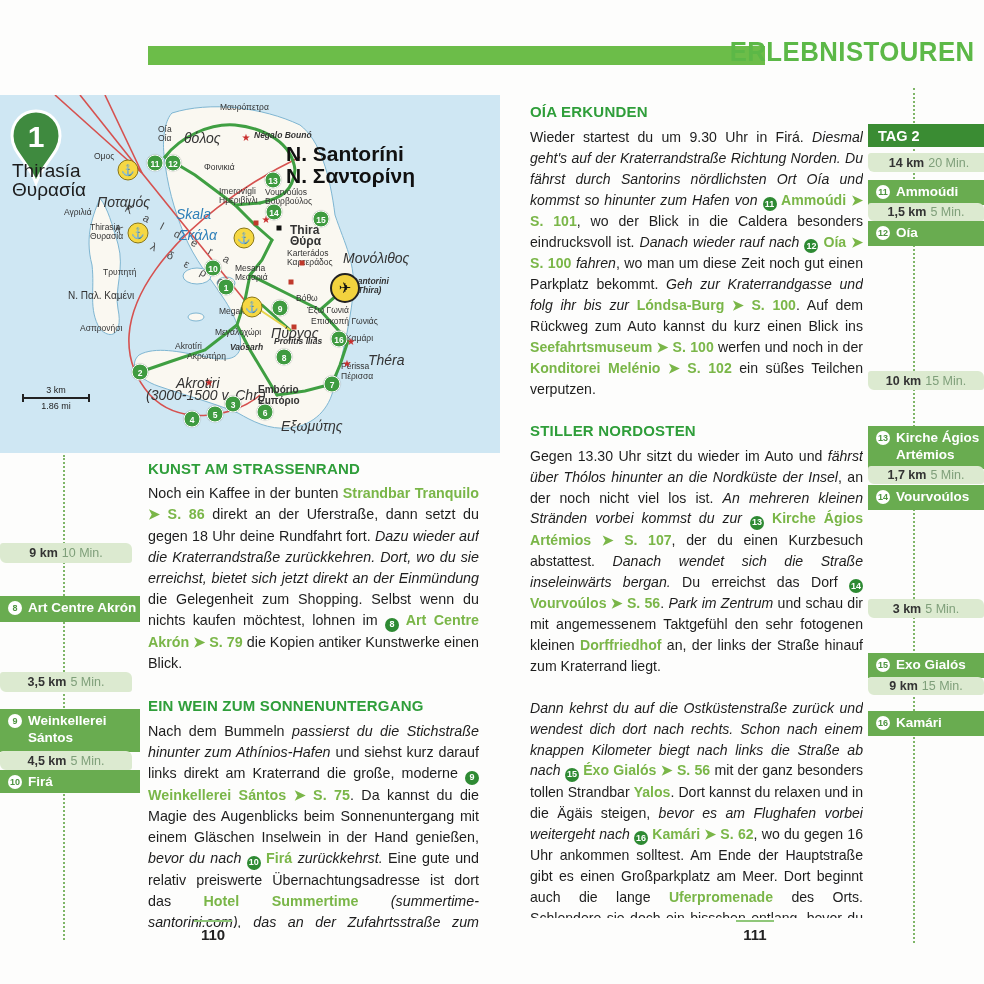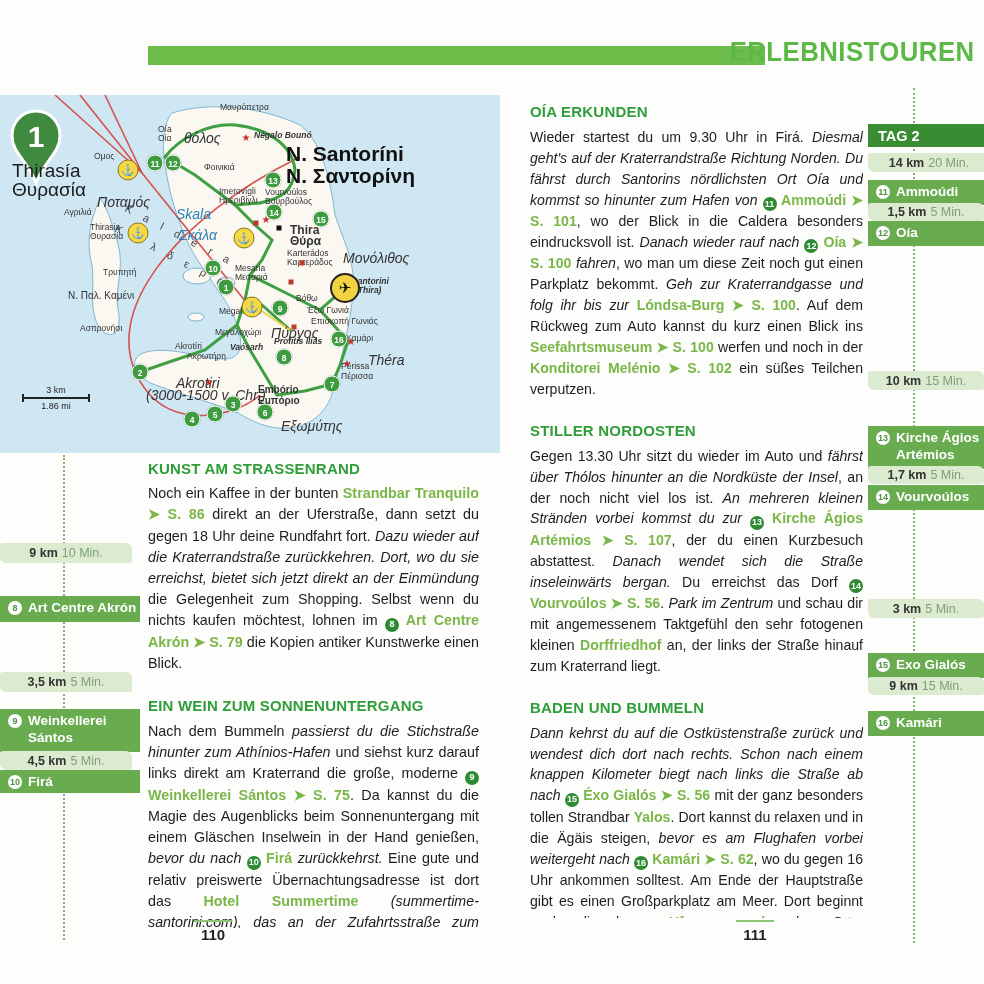--- a/index.html
+++ b/index.html
@@ -314,21 +314,20 @@
   <div class="col col2" id="col2">
       <div class="sect">
         <h3>OÍA ERKUNDEN</h3>
         <p style="margin: 0px;"><span>Wieder startest du um 9.30 Uhr in Firá. </span><span class="seg-i">Diesmal geht's auf der Kraterrandstraße Richtung Norden. Du fährst durch Santorins nördlichsten Ort Oía und kommst so hinunter zum Hafen von </span><span class="badge">11</span><span class="seg-g"> Ammoúdi ➤ S. 101</span><span>, wo der Blick in die Caldera besonders eindrucksvoll ist. </span><span class="seg-i">Danach wieder rauf nach </span><span class="badge">12</span><span class="seg-g"> Oía ➤ S. 100</span><span class="seg-i"> fahren</span><span>, wo man um diese Zeit noch gut einen Parkplatz bekommt. </span><span class="seg-i">Geh zur Kraterrandgasse und folg ihr bis zur </span><span class="seg-g">Lóndsa-Burg ➤ S. 100</span><span>. Auf dem Rückweg zum Auto kannst du kurz einen Blick ins </span><span class="seg-g">Seefahrtsmuseum ➤ S. 100</span><span> werfen und noch in der </span><span class="seg-g">Konditorei Melénio ➤ S. 102</span><span> ein süßes Teilchen verputzen.</span></p>
       </div>
       <div class="sect">
         <h3>STILLER NORDOSTEN</h3>
         <p style="margin: 0px;"><span>Gegen 13.30 Uhr sitzt du wieder im Auto und </span><span class="seg-i">fährst über Thólos hinunter an die Nordküste der Insel</span><span>, an der noch nicht viel los ist. </span><span class="seg-i">An mehreren kleinen Stränden vorbei kommst du zur </span><span class="badge">13</span><span class="seg-g"> Kirche Ágios Artémios ➤ S. 107</span><span>, der du einen Kurzbesuch abstattest. </span><span class="seg-i">Danach wendet sich die Straße inseleinwärts bergan.</span><span> Du erreichst das Dorf </span><span class="badge">14</span><span class="seg-g"> Vourvoúlos ➤ S. 56</span><span>. </span><span class="seg-i">Park im Zentrum</span><span> und schau dir mit angemessenem Taktgefühl den sehr fotogenen kleinen </span><span class="seg-g">Dorffriedhof</span><span> an, der links der Straße hinauf zum Kraterrand liegt.</span></p>
       </div>
       <div class="sect">
-        <h3>BADEN UND BUMMELN</h3>
         <p style="margin: 0px;"><span class="seg-i">Dann kehrst du auf die Ostküstenstraße zurück und wendest dich dort nach rechts. Schon nach einem knappen Kilometer biegt nach links die Straße ab nach </span><span class="badge">15</span><span class="seg-g"> Éxo Gialós ➤ S. 56</span><span> mit der ganz besonders tollen Strandbar </span><span class="seg-g">Yalos</span><span>. Dort kannst du relaxen und in die Ägäis steigen, </span><span class="seg-i">bevor es am Flughafen vorbei weitergeht nach </span><span class="badge">16</span><span class="seg-g"> Kamári ➤ S. 62</span><span>, wo du gegen 16 Uhr ankommen solltest. Am Ende der Hauptstraße gibt es einen Großparkplatz am Meer. Dort beginnt auch die lange </span><span class="seg-g">Uferpromenade</span><span> des Orts. Schlendere sie doch ein bisschen entlang, bevor du dir ein Abendessen in der sehr ursprünglichen </span></p>
       </div>
     </div>
 
   <div class="pageno" style="left:183px;top:920px;">
     <div class="rule"></div>
     <span>110</span>
   </div>
   <div class="pageno" style="left:725px;top:920px;">
     <div class="rule"></div>

